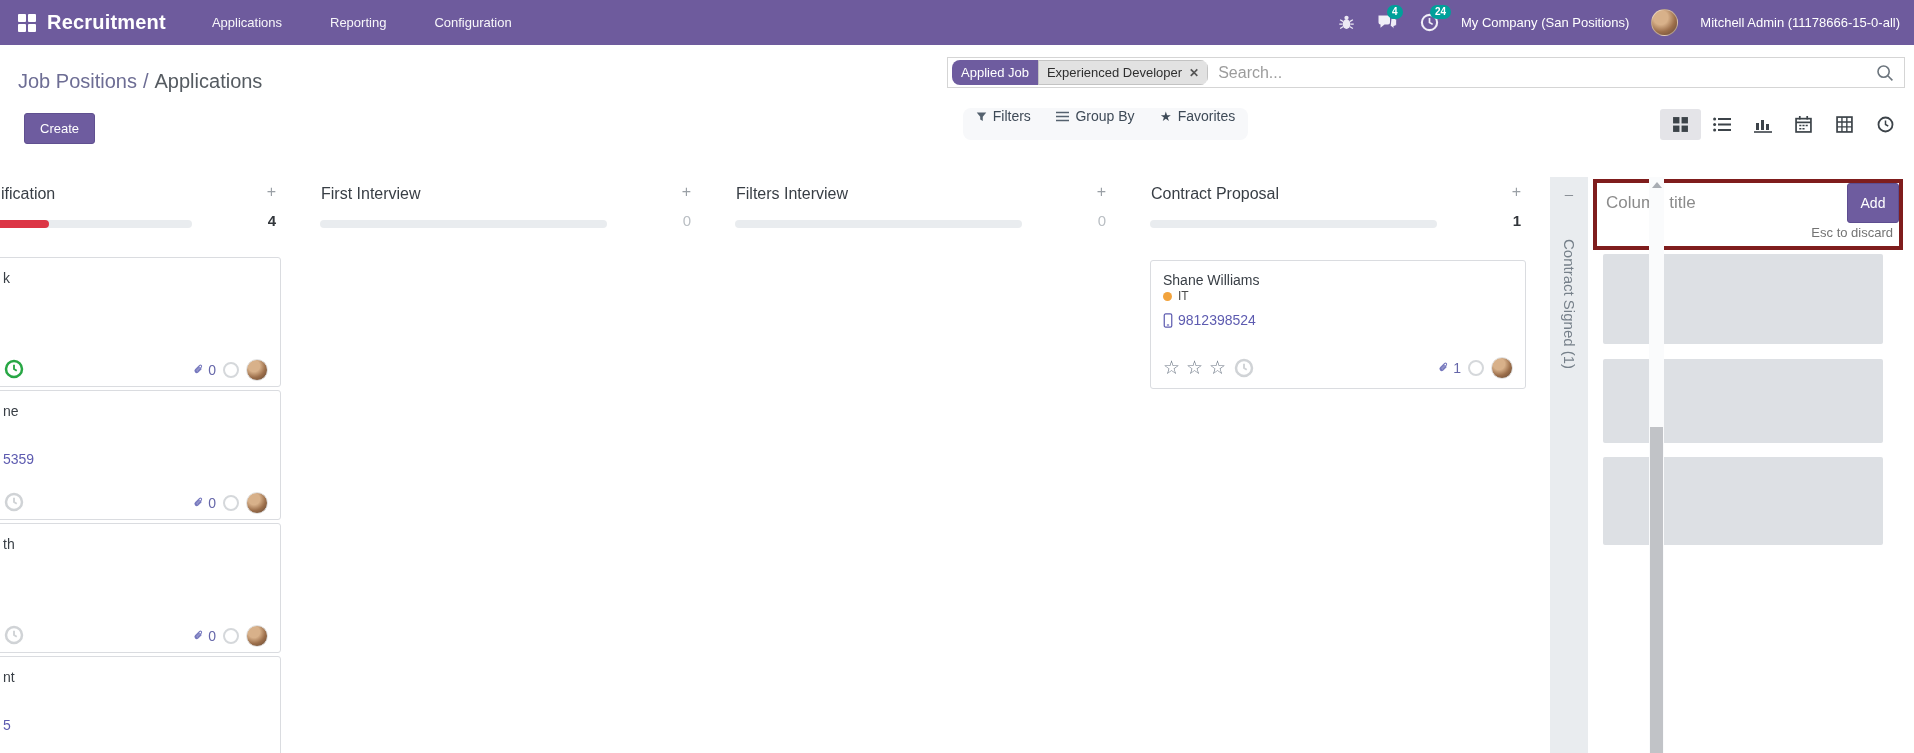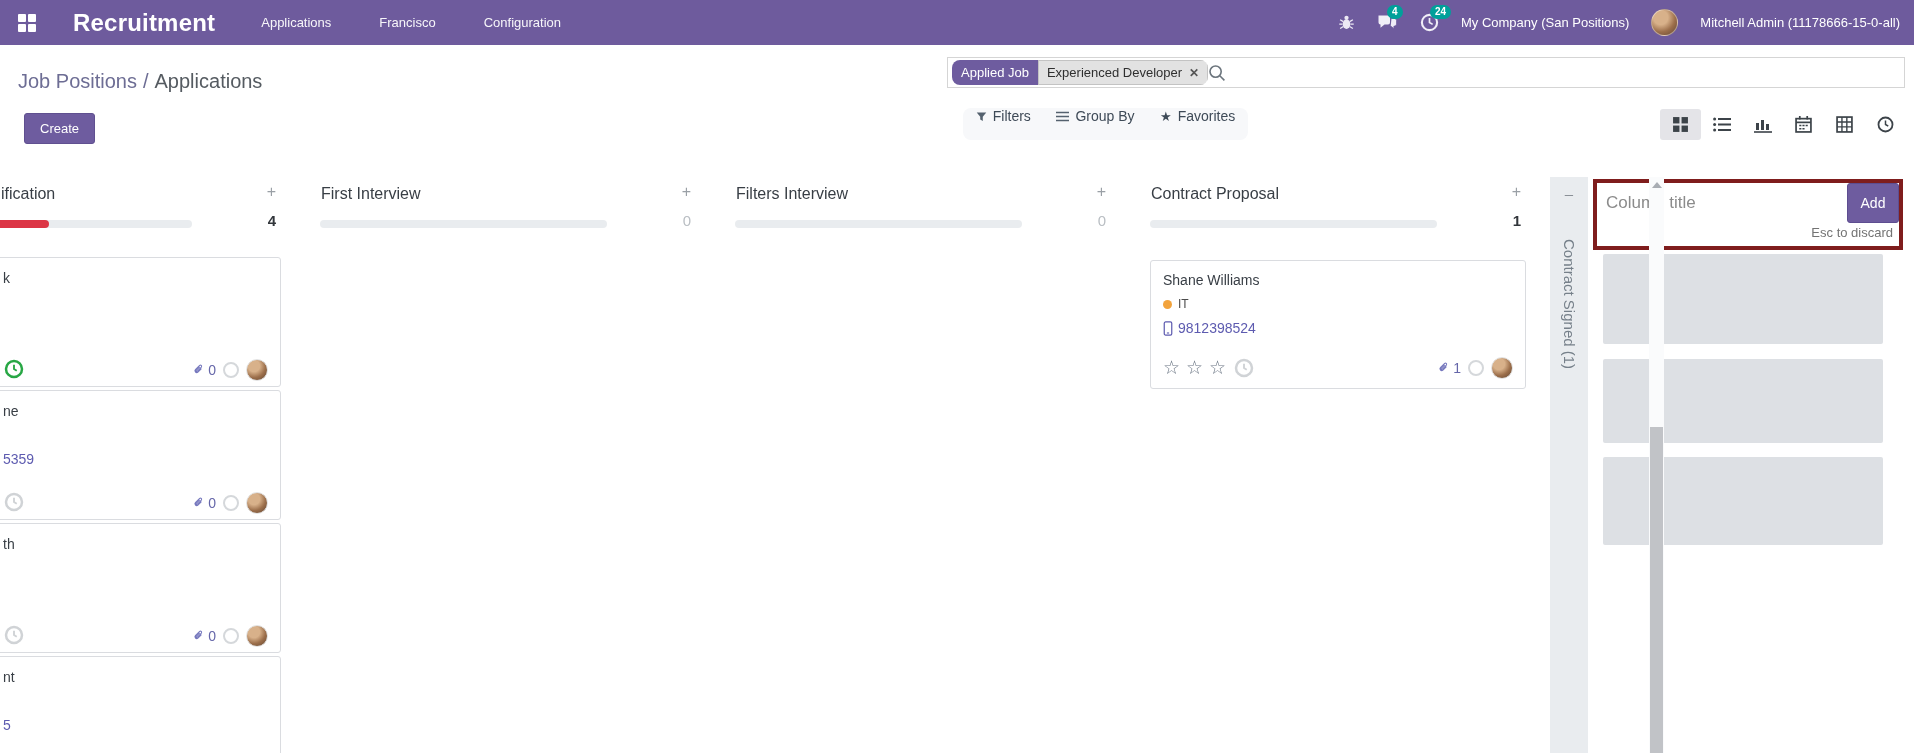--- a/index.html
+++ b/index.html
@@ -5,21 +5,21 @@
   * { margin:0; padding:0; box-sizing:border-box; }
   html,body { width:1914px; height:753px; overflow:hidden; background:#fff;
               font-family:"Liberation Sans", sans-serif; }
 
   
   .topbar { position:absolute; left:0; top:0; width:1914px; height:45px;
             background:#6e5b9d; color:#fff; display:flex; align-items:center; }
   .apps-grid { width:18px; height:18px; margin-left:18px; display:grid;
                grid-template-columns:8px 8px; grid-template-rows:8px 8px; gap:2px; cursor:pointer; }
   .apps-grid span { background:#fff; border-radius:1px; }
-  .brand { font-size:24px; font-weight:700; margin-left:37px; letter-spacing:.2px;text-align:center; }
+  .brand { font-size:20px; font-weight:700; margin-left:11px; letter-spacing:.2px;text-align:center; }
   .topmenu { display:flex; gap:48px; margin-left:46px; font-size:13px; }
   .topmenu div { cursor:pointer; opacity:.95; }
   .top-right { margin-left:auto; display:flex; align-items:center; gap:22px; padding-right:14px; font-size:13px; }
   .ticon { position:relative; display:flex; align-items:center; cursor:pointer; }
   .badge { position:absolute; top:-8px; left:10px; background:#00a09a; color:#fff;
            font-size:10px; font-weight:700; padding:1px 5px; border-radius:9px; line-height:12px; }
   .avatar { border-radius:50%; background:radial-gradient(circle at 35% 30%, #d8b18a 0 30%, #9c6f4b 60%, #5f4330 100%);
             border:1px solid rgba(255,255,255,.4); }
   .avatar.top { width:27px; height:27px; }
   .avatar.card { width:22px; height:22px; border:1px solid #e2e2e2; }
@@ -77,21 +77,21 @@
   .act-clock { position:absolute; left:98px; top:1px; cursor:pointer; display:flex; }
   .clock-green { color:#28a745; } .clock-gray { color:#d0d3d6; } .clock-red { color:#dc3545; }
   .right-cluster { position:absolute; right:12px; top:1px; display:flex; align-items:center; gap:7px; }
   .attach { display:flex; align-items:center; gap:3px; color:#7577bd; }
   .attach .cnt { font-size:14px; color:#6566a9; }
   .state-circle { width:16px; height:16px; border-radius:50%; border:2px solid #d5d8db; background:#fff; cursor:pointer; }
 
   
   .kcard.shane { top:83px; height:129px; padding:11px 12px; }
   .sh-name { font-size:14px; color:#383e45; }
-  .sh-tag { display:flex; align-items:center; gap:6px; margin-top:9px; }
+  .sh-tag { display:flex; align-items:center; gap:6px; margin-top:1px; }
   .tag-dot { width:9px; height:9px; border-radius:50%; background:#f2a33c; }
   .sh-tag span.lbl { font-size:12px; color:#4c4c4c; }
   .sh-phone { display:flex; align-items:center; gap:5px; margin-top:9px; font-size:14px; color:#5d5bb0; cursor:pointer; }
   .sh-bottom { position:absolute; left:12px; right:12px; top:96px; display:flex; align-items:center; }
   .stars { display:flex; gap:6px; font-size:19px; color:#6b7684; cursor:pointer; line-height:20px; }
   .sh-bottom .act-clock { position:static; margin-left:8px; }
   .sh-bottom .right-cluster { position:static; margin-left:auto; }
 
   
   .folded { position:absolute; left:1550px; top:0; width:38px; height:583px; background:#e9ecef; cursor:pointer; }
@@ -128,21 +128,21 @@
 <div class="topbar">
   <div class="apps-grid">
       <span></span>
       <span></span>
       <span></span>
       <span></span>
     </div>
   <div class="brand">Recruitment</div>
   <div class="topmenu">
     <div>Applications</div>
-    <div>Francisco</div>
+    <div>Reporting</div>
     <div>Configuration</div>
   </div>
   <div class="top-right">
     <div class="ticon">
       <svg width="17" height="17" viewBox="0 0 16 16">
           <ellipse cx="8" cy="9.5" rx="3.6" ry="4.6" fill="#ece9f4"></ellipse>
           <circle cx="8" cy="3.6" r="2" fill="#ece9f4"></circle>
           <path d="M1.2 9.5h3M11.8 9.5h3M2 5.4l3 1.8M14 5.4l-3 1.8M2 13.6l3-1.8M14 13.6l-3-1.8" stroke="#ece9f4" stroke-width="1.2" fill="none"></path>
         </svg>
     </div>
@@ -172,20 +172,21 @@
 <button class="btn-create">Create</button>
 
 <div class="searchbar">
   <div class="facet">
     <div class="facet-label">Applied Job</div>
     <div class="facet-value">
       <span>Experienced Developer</span>
       <span class="facet-x">✕</span>
     </div>
   </div>
+  <input class="search-input" placeholder="Search..." style="">
   <div class="search-mag">
     <svg width="18" height="18" viewBox="0 0 18 18">
         <circle cx="7.6" cy="7.6" r="5.6" fill="none" stroke="#6c757d" stroke-width="1.6"></circle>
         <path d="M11.8 11.8L16.4 16.4" stroke="#6c757d" stroke-width="1.6"></path>
       </svg>
   </div>
 </div>
 
 <div class="filterbar">
   <div class="fbtn">

